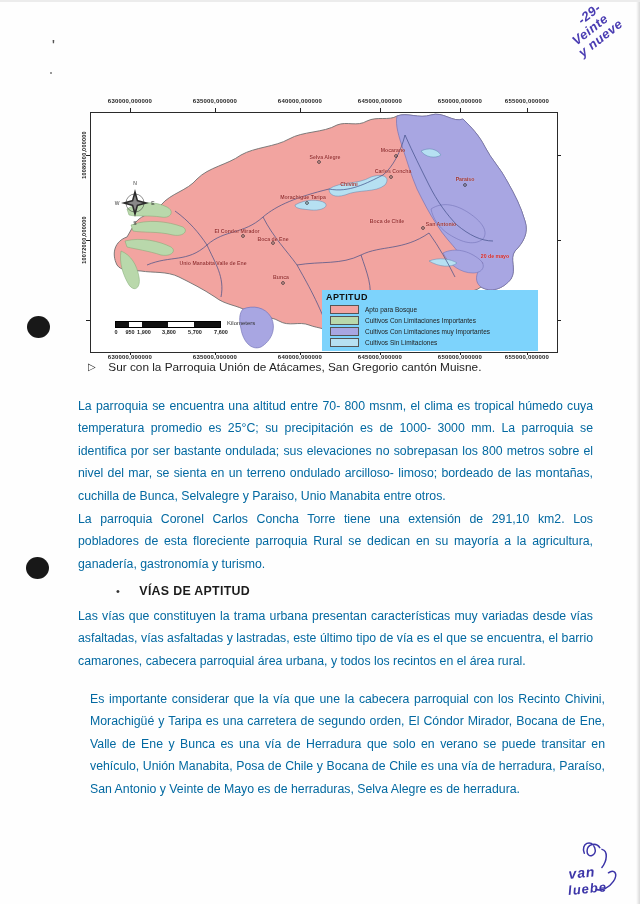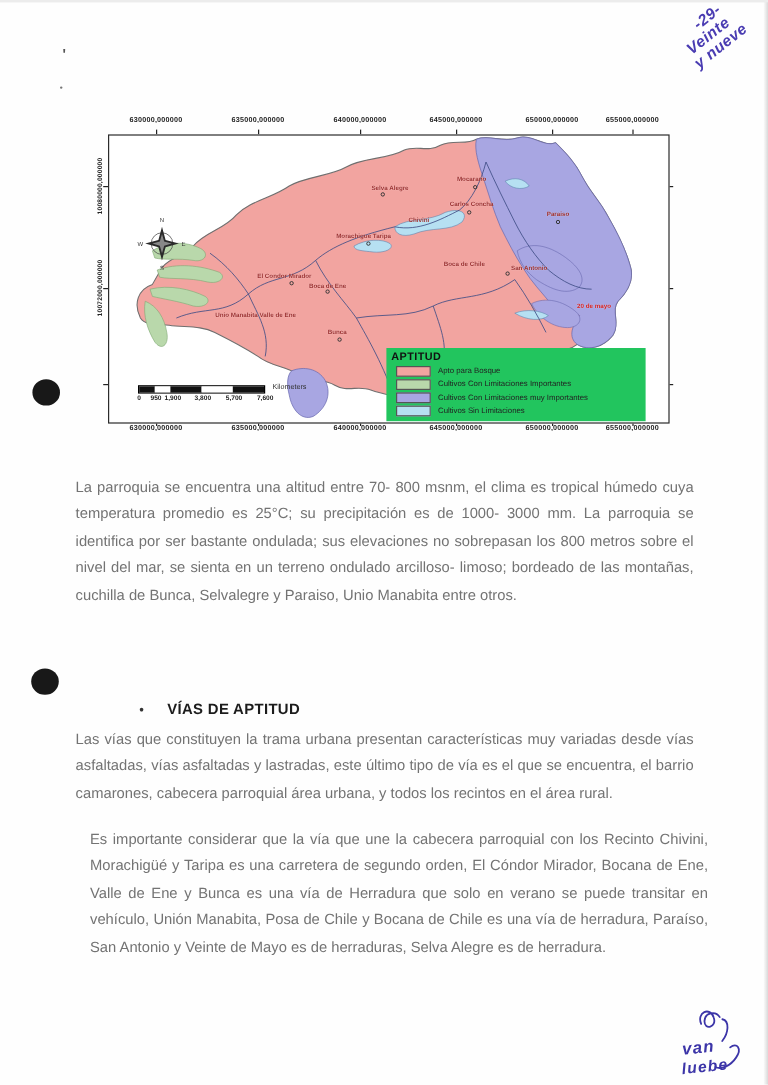--- a/index.html
+++ b/index.html
@@ -41,21 +41,21 @@
        border:1px solid #444;z-index:5;}
   .leyenda-title{font-size:9px;font-weight:bold;color:#222;margin:3px 0 2px 6px;}
   .ley-item{display:flex;align-items:center;height:11px;margin-left:6px;}
   .ley-sym{width:24px;margin-right:5px;flex:0 0 auto;}
   .ley-line-dark{height:1px;background:#555;}
   .ley-line-blue{height:1px;background:#8fa0c8;}
   .ley-fill{height:8px;background:#c7cdf2;border:.7px solid #6a6ab8;}
   .ley-label{font-size:6.4px;color:#333;white-space:nowrap;}
 
   
-  .aptitud{position:absolute;left:231px;top:177px;width:216px;height:61px;background:#22c55e;z-index:5;}
+  .aptitud{position:absolute;left:231px;top:177px;width:216px;height:61px;background:#7dd3fc;z-index:5;}
   .apt-title{font-size:9px;font-weight:bold;color:#111;margin:2px 0 2px 4px;letter-spacing:.4px;}
   .apt-item{display:flex;align-items:center;height:11px;margin-left:8px;}
   .apt-sw{width:27px;height:7px;border:.7px solid #555;margin-right:6px;flex:0 0 auto;}
   .sw0{background:#f2a4a0;} .sw1{background:#b9d8ab;} .sw2{background:#a8a6e2;} .sw3{background:#b6e0f2;}
   .apt-label{font-size:6.5px;color:#222;white-space:nowrap;}
 
   
   .scalebar{position:absolute;left:20px;top:204px;width:190px;height:24px;z-index:5;}
   .sb-bar{position:absolute;left:4px;top:4px;width:104px;height:5px;border:1px solid #000;
        display:flex;background:#fff;}
@@ -65,22 +65,22 @@
   .sb-unit{position:absolute;left:116px;top:3px;font-size:6px;color:#333;}
 
   
   .place{position:absolute;font-size:5.2px;font-weight:bold;color:#9c3030;white-space:nowrap;
        transform:translate(-50%,-50%);z-index:4;text-shadow:0 0 1px rgba(255,255,255,.6);}
   .place-red{color:#d42222;}
 
   
   .bullet-line{position:absolute;left:88px;top:360px;width:500px;font-size:11.8px;color:#1e1e1e;}
   .bullet-glyph{display:inline-block;width:17px;color:#2a2a2a;font-size:10px;transform:translateY(-1px);}
-  .para{position:absolute;left:63px;width:515px;font-size:12.3px;line-height:22.4px;
-       color:#737373;text-align:justify;}
+  .para{position:absolute;left:78px;width:515px;font-size:12.3px;line-height:22.4px;
+       color:#0369a1;text-align:justify;}
   .p1{top:395px;} .p2{top:508px;} .p3{top:605px;} .p4{top:688px;margin-left:12px;}
   .section-head{position:absolute;left:116px;top:584px;font-size:12.4px;color:#1c1c1c;}
   .section-head .dot{font-size:11px;margin-right:16px;color:#333;}
   .section-head .txt{font-weight:bold;letter-spacing:.3px;}
 
   
   .signature{position:absolute;left:556px;top:836px;width:82px;height:66px;transform:rotate(-6deg);}
   .sig-text{font-style:italic;font-weight:bold;fill:#3c35a8;letter-spacing:1px;}
 </style>
 </head>
@@ -261,22 +261,27 @@
         <span class="sb-num" style="left:19px;">950</span>
         <span class="sb-num" style="left:33px;">1,900</span>
         <span class="sb-num" style="left:58px;">3,800</span>
         <span class="sb-num" style="left:84px;">5,700</span>
         <span class="sb-num" style="left:110px;">7,600</span>
         <span class="sb-unit">Kilometers</span>
       </div>
     </div>
   </div>
 
+  <div class="bullet-line">
+    <span class="bullet-glyph">▷</span>
+    <span>Sur con la Parroquia Unión de Atácames, San Gregorio cantón Muisne.</span>
+  </div>
 
   <div class="para p1">La parroquia se encuentra  una altitud entre 70- 800 msnm, el clima es tropical húmedo cuya temperatura promedio es 25°C; su precipitación es de 1000- 3000 mm. La parroquia se identifica por ser bastante ondulada; sus elevaciones no sobrepasan los 800 metros sobre el nivel del mar, se sienta en un terreno ondulado arcilloso- limoso; bordeado de las montañas, cuchilla de Bunca, Selvalegre y Paraiso, Unio Manabita entre otros.</div>
+  <div class="para p2">La parroquia Coronel Carlos Concha Torre tiene una extensión de 291,10 km2.  Los pobladores de esta floreciente parroquia Rural se dedican en su mayoría a la agricultura, ganadería, gastronomía y turismo.</div>
 
   <div class="section-head">
     <span class="dot">•</span>
     <span class="txt">VÍAS DE APTITUD</span>
   </div>
 
   <div class="para p3">Las vías que constituyen la trama urbana presentan características muy variadas desde vías asfaltadas, vías asfaltadas y lastradas, este último tipo de vía es el que se encuentra, el barrio camarones, cabecera parroquial área urbana, y todos los recintos en el área rural.</div>
   <div class="para p4">Es importante considerar  que la vía que une la cabecera parroquial con los Recinto Chivini, Morachigüé y Taripa es una carretera de segundo orden, El Cóndor Mirador, Bocana de Ene, Valle de Ene y Bunca es una vía de Herradura que solo en verano se puede transitar en vehículo,  Unión Manabita, Posa de Chile y Bocana de Chile es una vía de herradura, Paraíso, San Antonio y Veinte de Mayo es de herraduras, Selva Alegre es de herradura.</div>
 
   <div class="hole hole1"></div>

